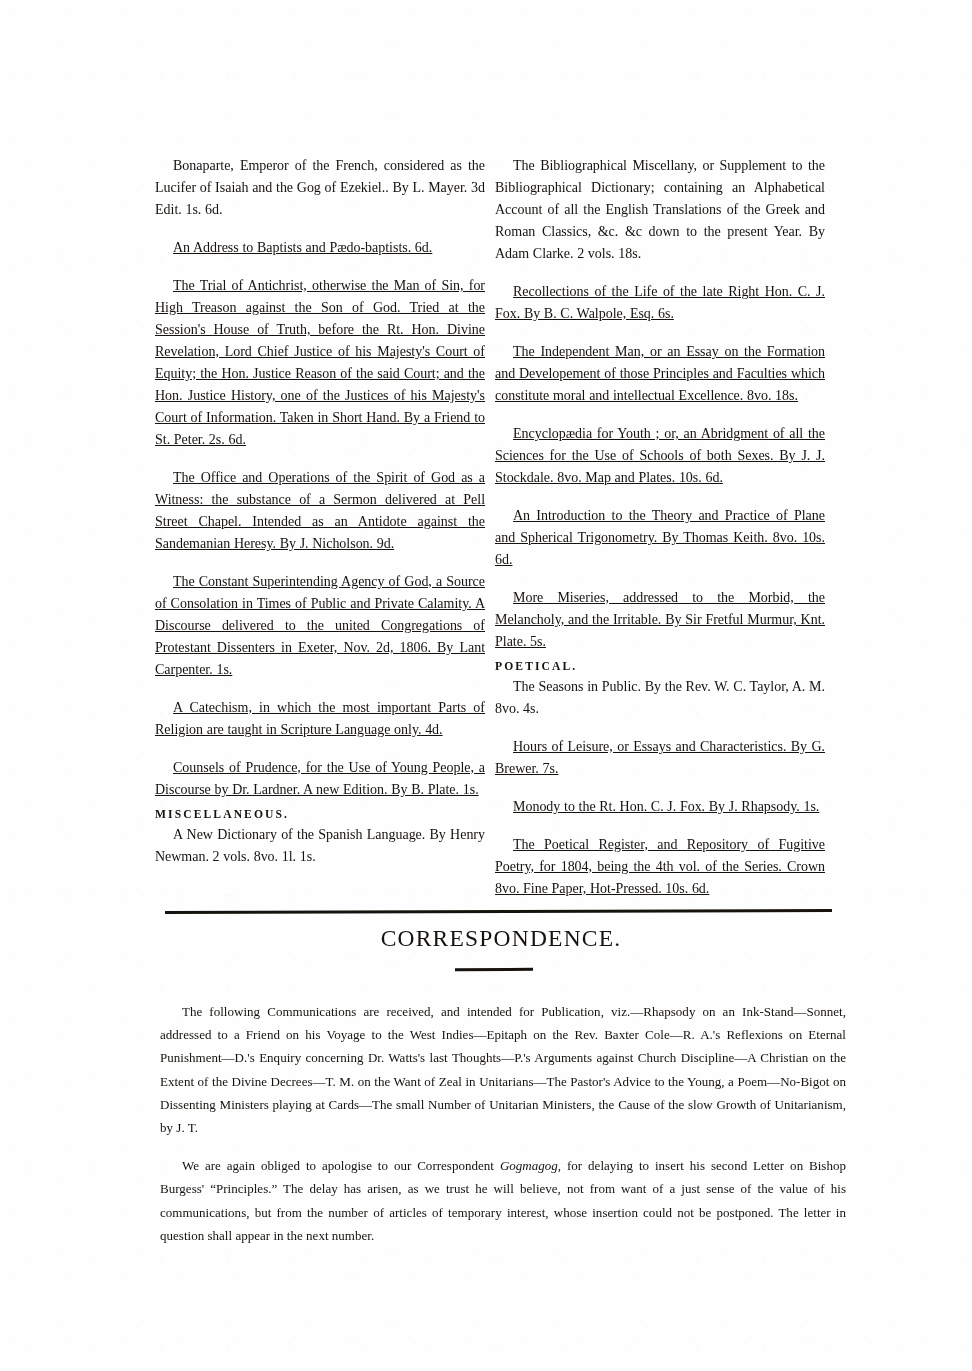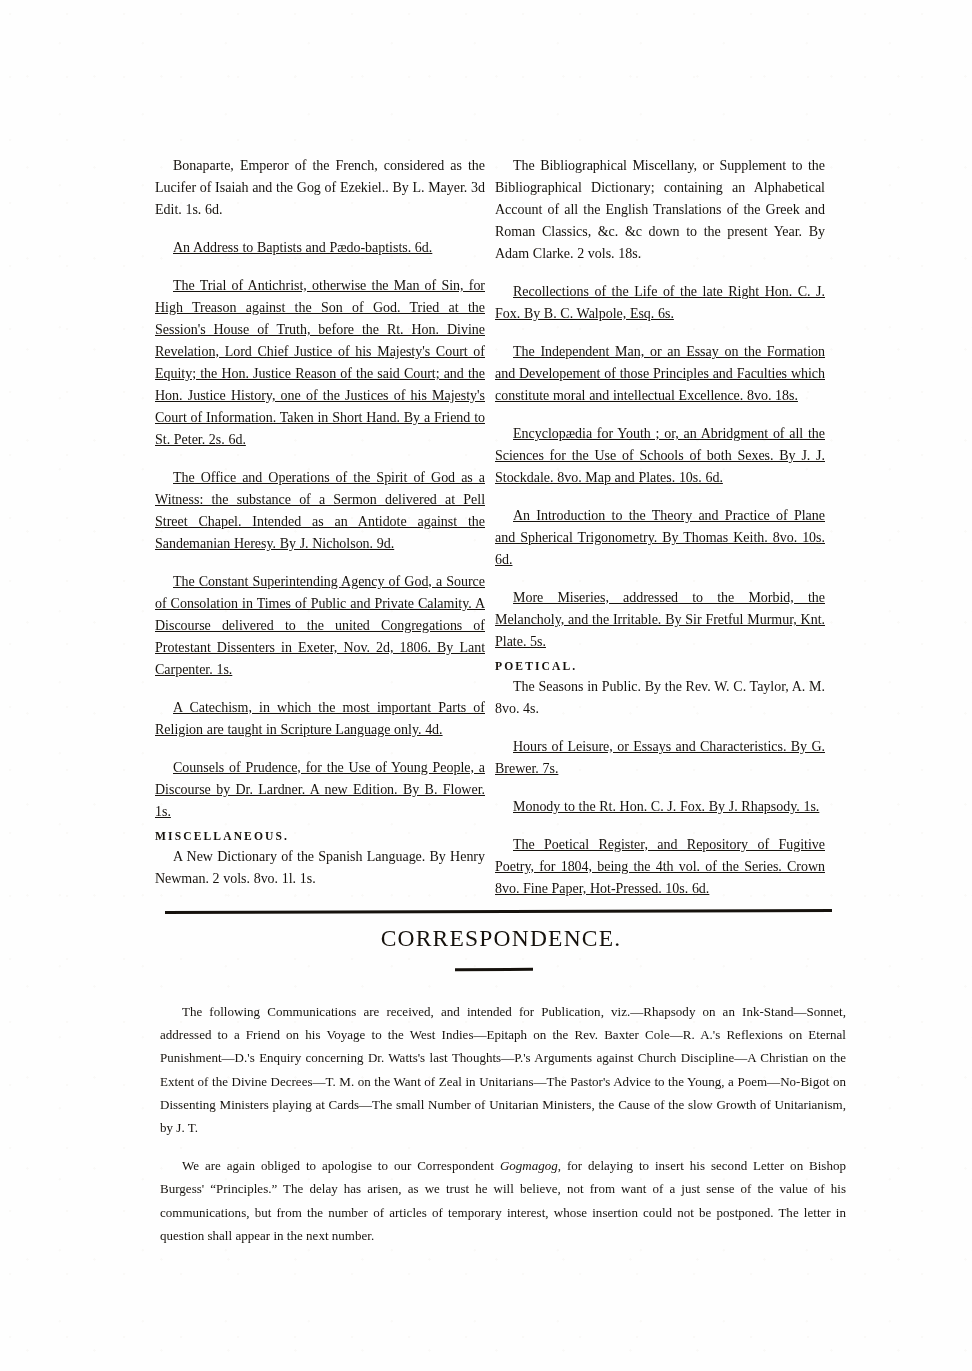--- a/index.html
+++ b/index.html
@@ -167,21 +167,21 @@
 
 
   <div class="columns">
     <div class="col col-left">
         <p class="entry">Bonaparte, Emperor of the French, considered as the Lucifer of Isaiah and the Gog of Ezekiel.. By L. Mayer. 3d Edit.  1s. 6d.</p>
         <p class="entry">An Address to Baptists and Pædo-baptists.  6d.</p>
         <p class="entry">The Trial of Antichrist, otherwise the Man of Sin, for High Treason against the Son of God.  Tried at the Session's House of Truth, before the Rt. Hon. Divine Revelation, Lord Chief Justice of his Majesty's Court of Equity; the Hon. Justice Reason of the said Court; and the Hon. Justice History, one of the Justices of his Majesty's Court of Information.  Taken in Short Hand.  By a Friend to St. Peter.  2s. 6d.</p>
         <p class="entry">The Office and Operations of the Spirit of God as a Witness: the substance of a Sermon delivered at Pell Street Chapel.  Intended as an Antidote against the Sandemanian Heresy.  By J. Nicholson.  9d.</p>
         <p class="entry">The Constant Superintending Agency of God, a Source of Consolation in Times of Public and Private Calamity. A Discourse delivered to the united Congregations of Protestant Dissenters in Exeter, Nov. 2d, 1806.  By Lant Carpenter.  1s.</p>
         <p class="entry">A Catechism, in which the most important Parts of Religion are taught in Scripture Language only.  4d.</p>
-        <p class="entry">Counsels of Prudence, for the Use of Young People, a Discourse by Dr. Lardner. A new Edition. By B. Flower. 1s.</p>
+        <p class="entry">Counsels of Prudence, for the Use of Young People, a Discourse by Dr. Lardner. A new Edition. By B. Plate. 1s.</p>
         <div class="subhead">MISCELLANEOUS.</div>
         <p class="entry">A New Dictionary of the Spanish Language.  By Henry Newman.  2 vols. 8vo.  1l. 1s.</p>
       </div>
     <div class="col col-right">
         <p class="entry">The Bibliographical Miscellany, or Supplement to the Bibliographical Dictionary; containing an Alphabetical Account of all the English Translations of the Greek and Roman Classics, &amp;c. &amp;c down to the present Year. By Adam Clarke.  2 vols.  18s.</p>
         <p class="entry">Recollections of the Life of the late Right Hon. C. J. Fox.  By B. C. Walpole, Esq.  6s.</p>
         <p class="entry">The Independent Man, or an Essay on the Formation and Developement of those Principles and Faculties which constitute moral and intellectual Excellence. 8vo.  18s.</p>
         <p class="entry">Encyclopædia for Youth ; or, an Abridgment of all the Sciences for the Use of Schools of both Sexes.  By J. J. Stockdale.  8vo.  Map and Plates. 10s. 6d.</p>
         <p class="entry">An Introduction to the Theory and Practice of Plane and Spherical Trigonometry.  By Thomas Keith.  8vo. 10s. 6d.</p>
         <p class="entry">More Miseries, addressed to the Morbid, the Melancholy, and the Irritable. By Sir Fretful Murmur, Knt.  Plate. 5s.</p>

